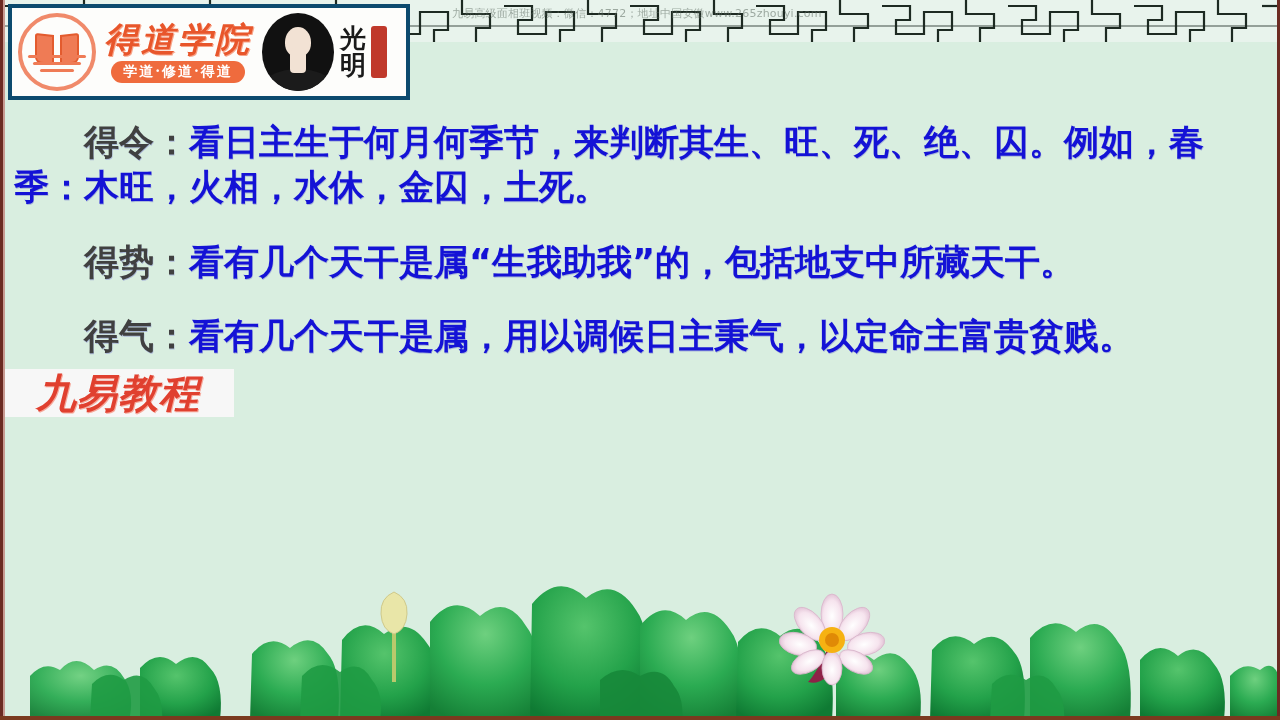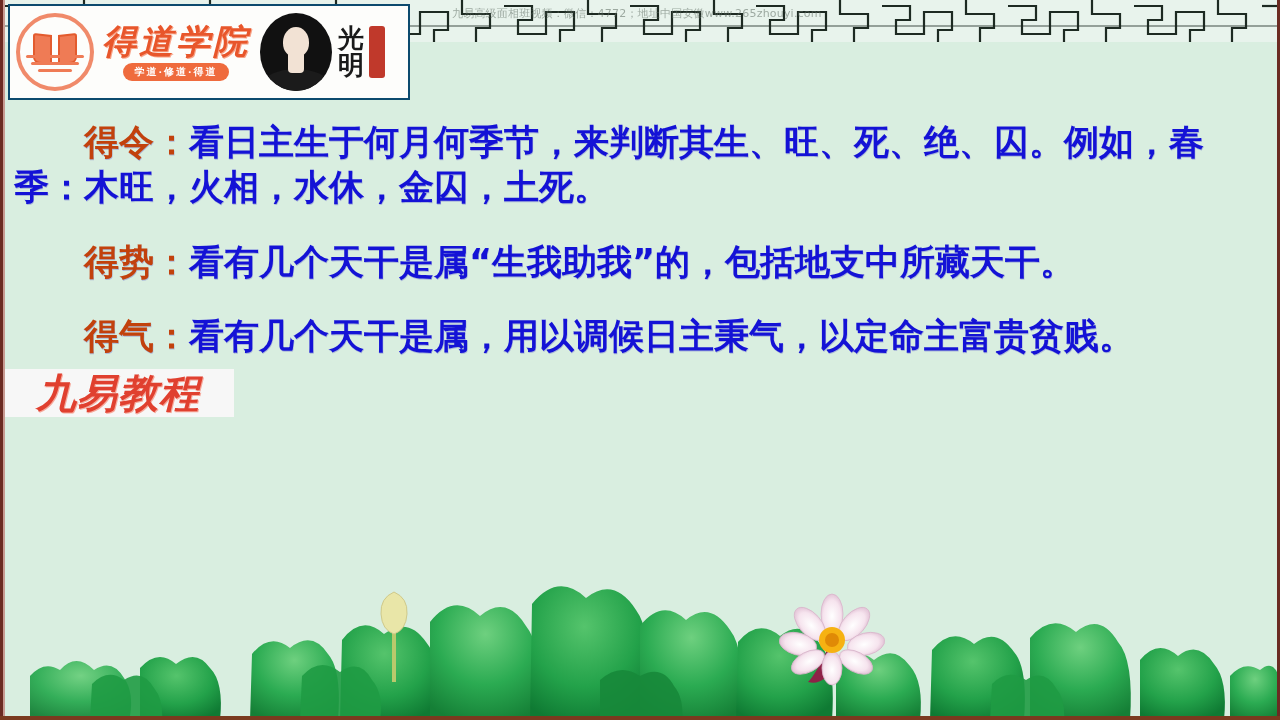--- a/index.html
+++ b/index.html
@@ -28,21 +28,21 @@
     position:absolute;left:0;top:0;width:1280px;height:42px;z-index:5;
     background:#e8f3ec;
     overflow:hidden;
   }
   .meander-band svg{display:block;}
 
   
   .banner-logo{
     position:absolute;left:8px;top:4px;width:402px;height:96px;z-index:20;
     background:#fdfdfb;
-    border:2px solid #0c4a6e;
+    border:4px solid #0c4a6e;
     box-sizing:border-box;
     display:flex;align-items:center;
   }
   .bl-seal{
     width:78px;height:78px;margin-left:6px;flex:0 0 auto;
     border:4px solid #f08a6a;border-radius:50%;
     position:relative;box-sizing:border-box;
     display:flex;align-items:center;justify-content:center;
   }
   .bl-seal .book{
@@ -68,21 +68,21 @@
   }
   .bl-title .big{
     font-family:"DejaVu Serif","Liberation Serif",serif;
     font-size:34px;font-weight:bold;color:#e8562b;letter-spacing:3px;
     line-height:1;font-style:italic;
     text-shadow:1px 1px 0 #f7a489;
     white-space:nowrap;
   }
   .bl-title .pill{
     margin-top:5px;background:#ef6b3d;border-radius:12px;
-    padding:2px 12px;color:#fff;font-size:10px;font-weight:bold;letter-spacing:2px;
+    padding:2px 12px;color:#fff;font-size:14px;font-weight:bold;letter-spacing:2px;
     white-space:nowrap;
     font-family:"DejaVu Serif","Liberation Serif",serif;
   }
   .bl-portrait{
     flex:0 0 auto;margin-left:10px;width:72px;height:78px;
     border-radius:50%;background:#111;position:relative;overflow:hidden;
   }
   .bl-portrait .face{
     position:absolute;left:50%;top:14px;transform:translateX(-50%);
     width:26px;height:30px;border-radius:50% 50% 45% 45%;background:#f2e2d4;
@@ -120,21 +120,21 @@
   }
   .para{
     font-family:"DejaVu Sans","Liberation Sans",sans-serif;
     font-size:35px;font-weight:bold;line-height:1.28;
     color:#1412d6;
     letter-spacing:0px;
     text-indent:70px;
     margin:0 0 30px 0;
     text-shadow:0.5px 0.5px 0 rgba(90,90,200,.35);
   }
-  .para .lead{color:#c2410c;}
+  .para .lead{color:#404040;}
 
   
   .wm-jiuyi{
     position:absolute;left:2px;top:330px;z-index:18;
     width:232px;height:48px;
     background:#f7f7f7;
     display:flex;align-items:center;justify-content:center;
     font-family:"DejaVu Serif","Liberation Serif",serif;
     font-size:40px;font-weight:bold;font-style:italic;
     color:#e0402f;letter-spacing:1px;

